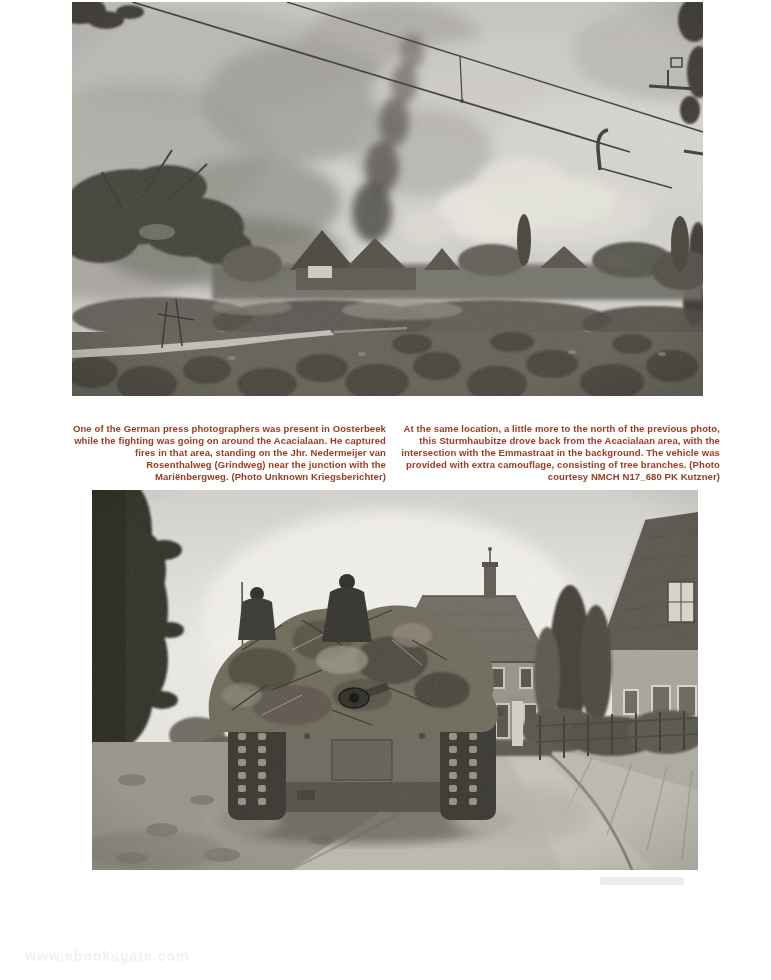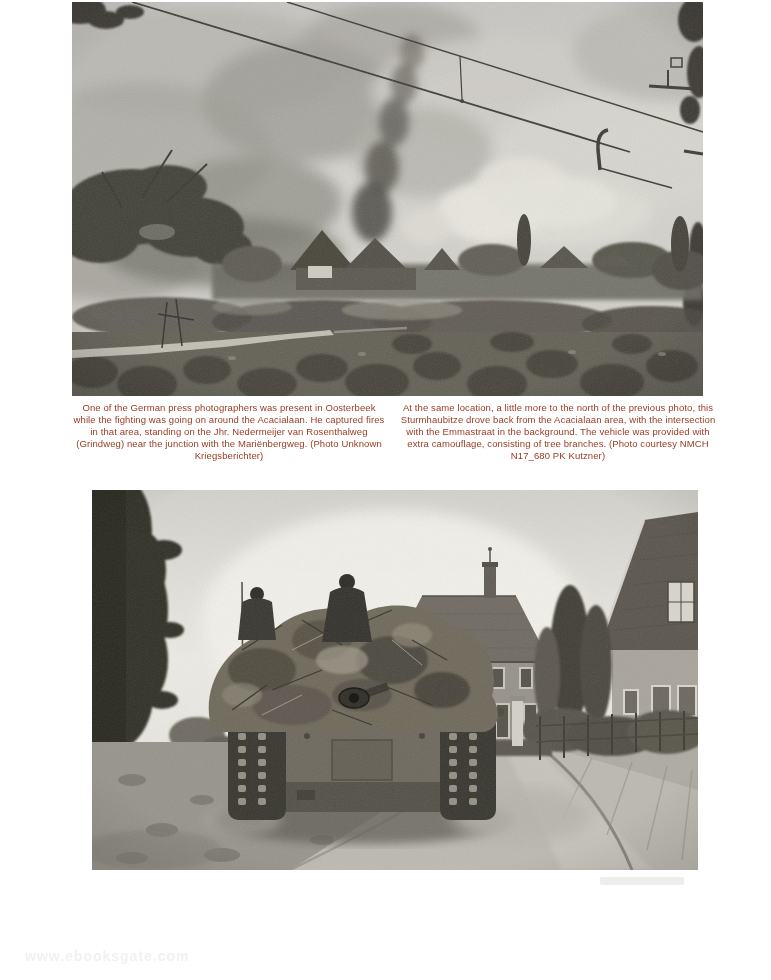--- a/index.html
+++ b/index.html
@@ -2,22 +2,22 @@
 <html style="--caption-color: #9a3b22;"><head>
 <meta charset="utf-8">
 <style>
   html,body{margin:0;padding:0;background:#ffffff;}
   .page{position:relative;width:771px;height:980px;background:#ffffff;overflow:hidden;
         font-family:"Liberation Sans",sans-serif;}
   figure.photo{position:absolute;margin:0;padding:0;}
   figure.photo svg{display:block;width:100%;height:100%;}
   .photo-top{left:72px;top:2px;width:631px;height:394px;}
   .photo-bottom{left:92px;top:490px;width:606px;height:380px;}
-  .caption{position:absolute;top:402px;margin:0;color:var(--caption-color,#9a3b22);
-           font-size:9.5px;font-weight:normal;line-height:12px;text-align:center;
+  .caption{position:absolute;top:423px;margin:0;color:var(--caption-color,#9a3b22);
+           font-size:9.5px;font-weight:bold;line-height:12px;text-align:right;
            letter-spacing:0.1px;}
   .caption-left{left:72px;width:314px;}
   .caption-right{left:396px;width:324px;}
   .watermark{position:absolute;left:25px;top:948px;font-size:14px;font-weight:bold;
              color:#f2f1ef;letter-spacing:1px;}
   .smudge{position:absolute;left:600px;top:877px;width:84px;height:8px;
           background:#ededeb;border-radius:2px;}
 </style>
 </head>
 <body style="background: rgb(255, 255, 255);">

